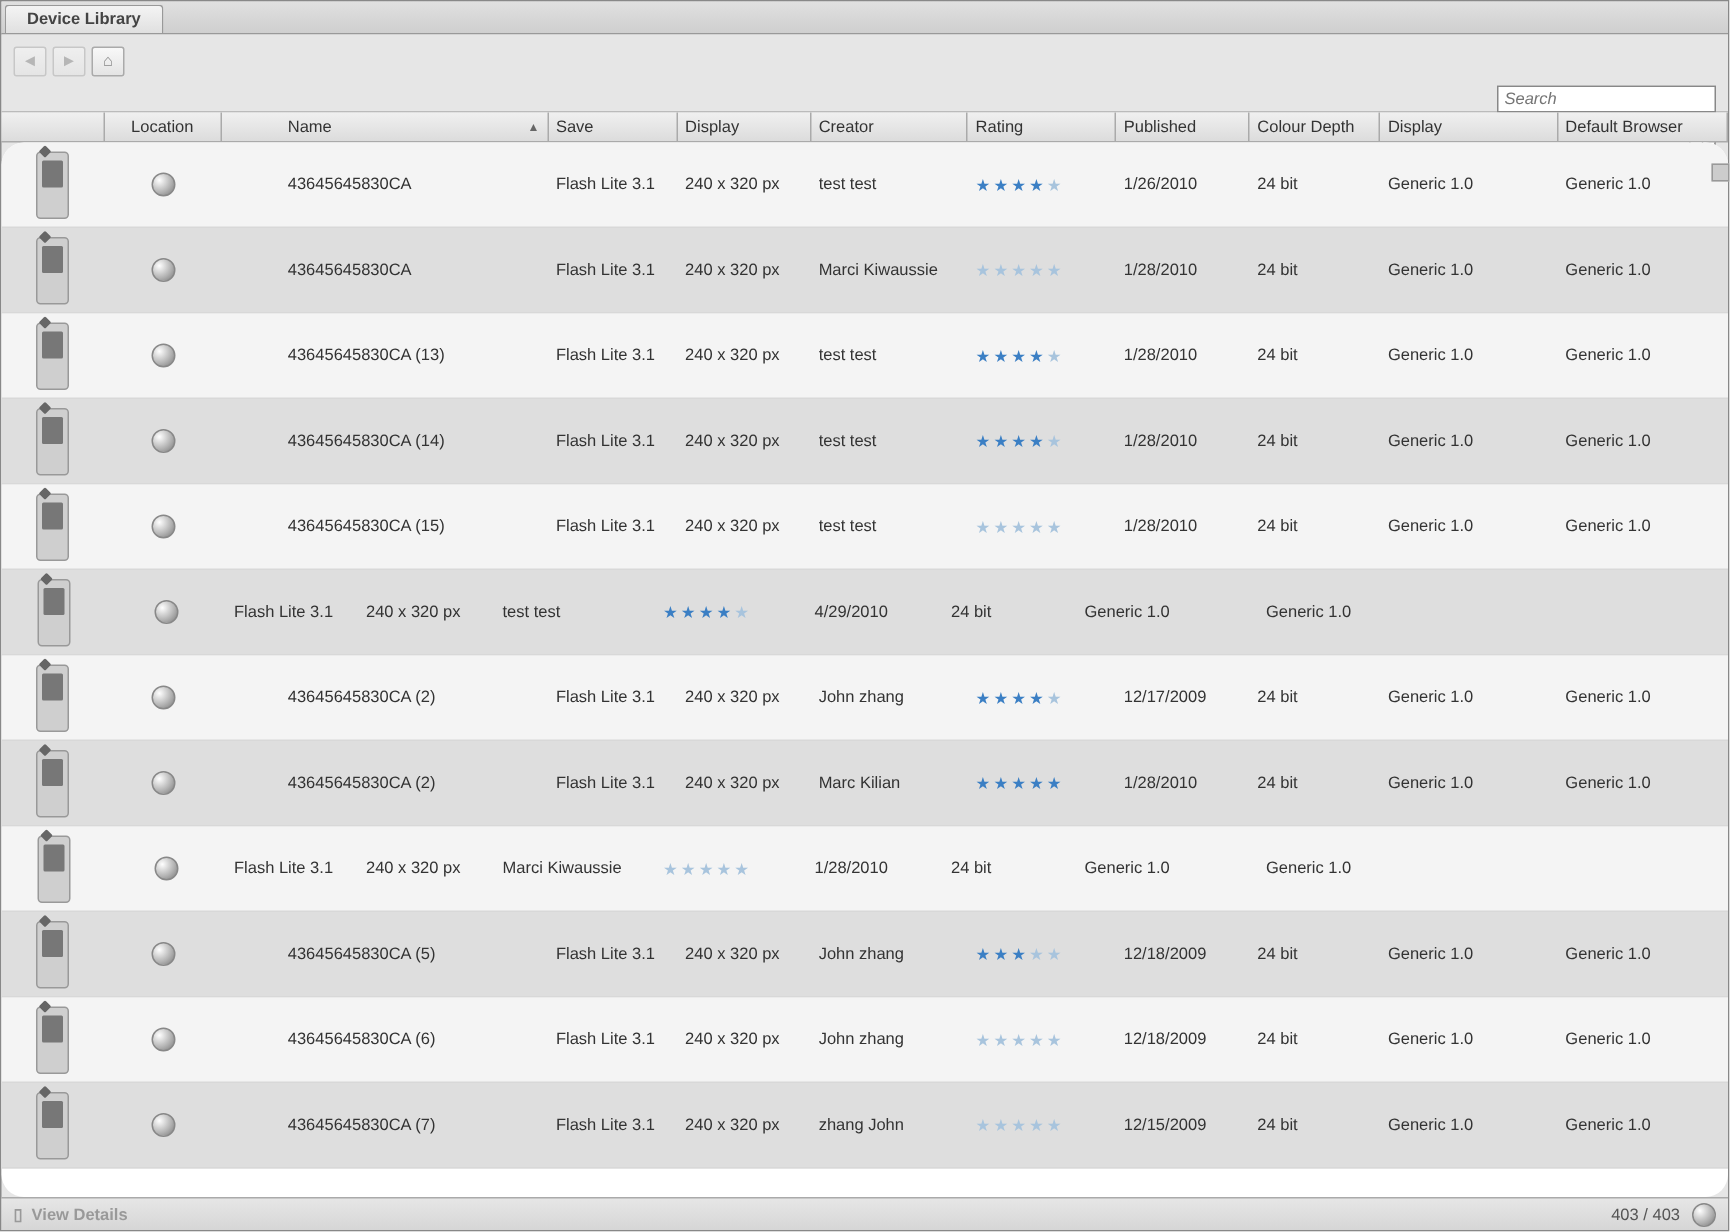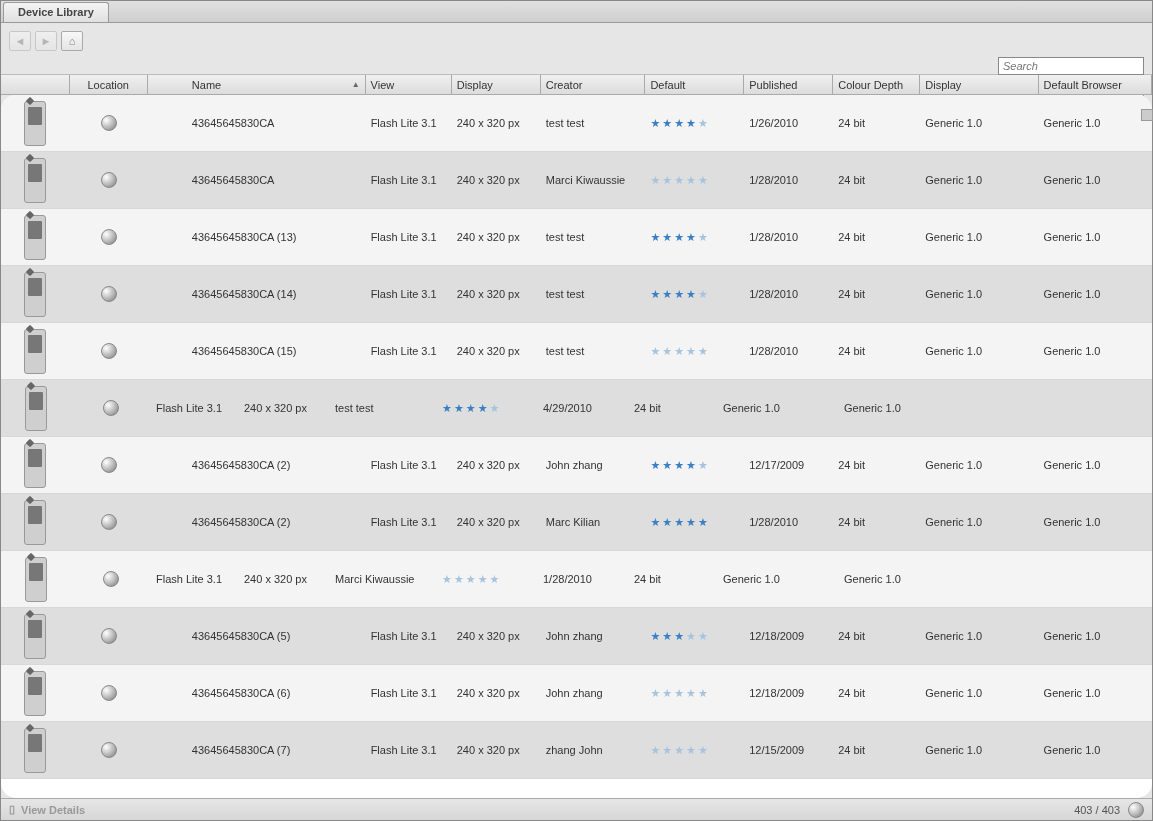--- a/index.html
+++ b/index.html
@@ -1,18 +1,18 @@
 <!DOCTYPE html>
 <html><head>
 <meta charset="utf-8">
 <style>
 * { margin:0; padding:0; box-sizing:border-box; }
 body { font-family: Tahoma, Arial, sans-serif; font-size:11px; color:#333; background:#fff; width:1153px; height:821px; overflow:hidden; position:relative; }
 .window { width:1153px; height:821px; border:1px solid #888; background:#e6e6e6; display:flex; flex-direction:column; }
-.titlebar { height:22px; background:linear-gradient(#e0e0e0,#cfcfcf); border-bottom:1px solid #999; display:flex; }
+.titlebar { height:22px; background:linear-gradient(#e0e0e0,#cfcfcf); border-bottom:1px solid #999; display:flex; align-items:center; }
 .tab { background:linear-gradient(#f4f4f4,#e0e0e0); border:1px solid #999; border-bottom:none; border-top-left-radius:3px; border-top-right-radius:3px; padding:3px 14px; margin-left:2px; margin-top:1px; font-size:11px; font-weight:bold; color:#444; }
 .toolbar { height:52px; background:#e6e6e6; border-bottom:1px solid #bbb; padding:8px; display:flex; flex-direction:column; gap:6px; }
 .nav-row { display:flex; align-items:center; gap:4px; }
 .nav-btn { width:22px; height:20px; border:1px solid #aaa; background:linear-gradient(#f8f8f8,#e4e4e4); border-radius:2px; display:flex; align-items:center; justify-content:center; cursor:pointer; color:#888; }
 .nav-btn.disabled { opacity:0.5; }
 .search-row { display:flex; align-items:flex-end; gap:10px;flex-direction:column; }
 .search-input { width:146px; height:18px; border:1px solid #888; background:#fff; padding:1px 4px; font-size:11px; font-style:italic; color:#888; }
 .add-btn { width:18px; height:18px; border:1px solid #888; border-radius:50%; background:#fff; display:flex; align-items:center; justify-content:center; font-size:12px; color:#555; cursor:pointer; }
 .tool-right { margin-left:auto; display:flex; gap:8px; padding-right:10px; }
 .btn { width:76px; height:20px; border:1px solid #aaa; background:linear-gradient(#f4f4f4,#e6e6e6); font-size:14px; color:#888; border-radius:2px; }
@@ -80,24 +80,24 @@
     </div>
   </div>
 
   <div class="grid-header">
     <div class="col c-icon"></div>
     <div class="col c-loc">Location</div>
     <div class="col c-name">
         <span>Name</span>
         <span class="sort">▲</span>
       </div>
-    <div class="col c-flash">View</div>
+    <div class="col c-flash">Save</div>
     <div class="col c-display">Display</div>
     <div class="col c-creator">Creator</div>
-    <div class="col c-rating">Default</div>
+    <div class="col c-rating">Rating</div>
     <div class="col c-pub">Published</div>
     <div class="col c-colour">Colour Depth</div>
     <div class="col c-plat">Display</div>
     <div class="col c-browser">Default Browser</div>
   </div>
 
   <div class="grid-body" id="grid-body">
       <div class="row norm">
         <div class="col c-icon">
           <div class="phone-icon"></div>

